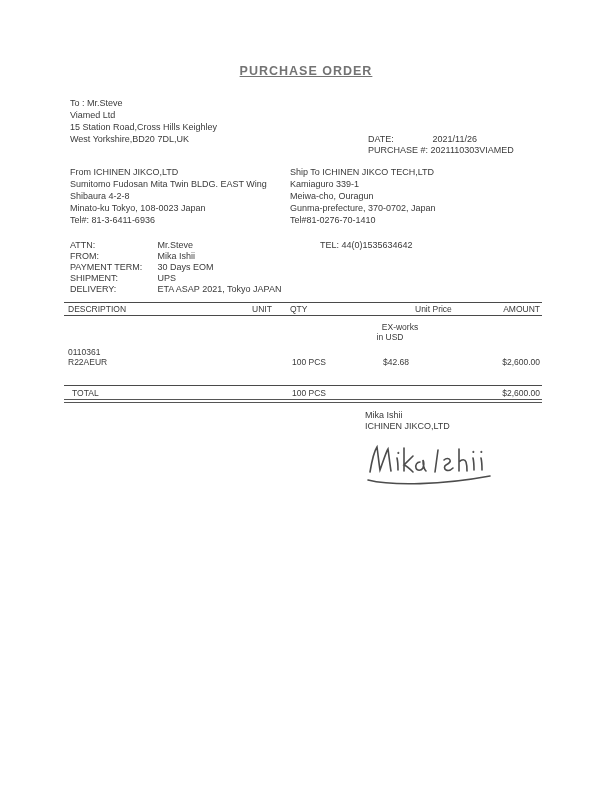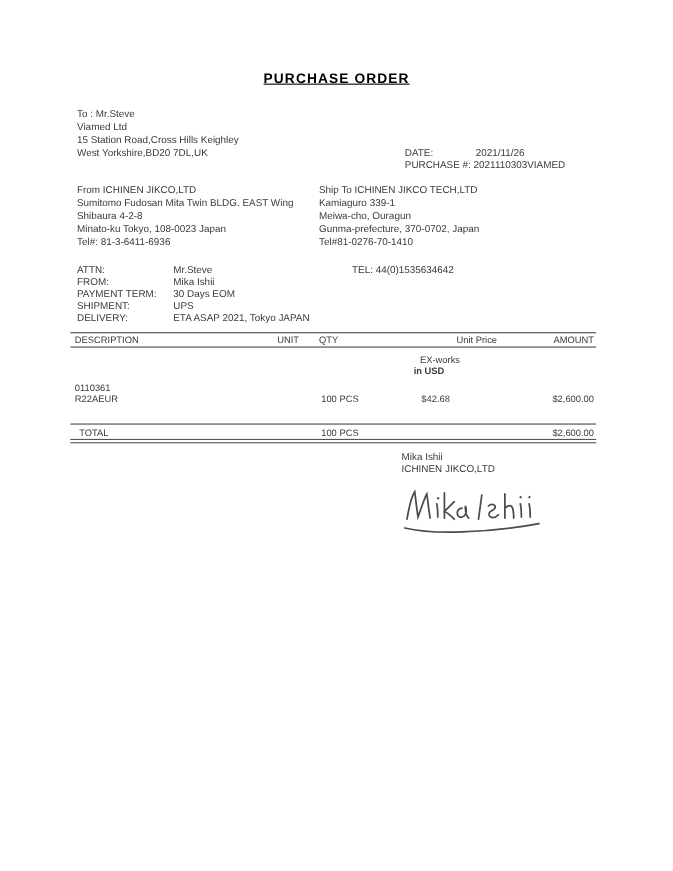--- a/index.html
+++ b/index.html
@@ -10,21 +10,21 @@
     background:#ffffff;
     font-family:"Liberation Sans", sans-serif;
     color:#3a3a3a;
     overflow:hidden;
   }
   .abs{position:absolute;white-space:nowrap;}
   .t9{font-size:9px;line-height:11px;}
   .t8{font-size:8.5px;line-height:10.5px;}
   .title{
     font-size:12.5px;font-weight:bold;letter-spacing:1px;
-    text-decoration:underline;color:#000000;
+    text-decoration:underline;color:#737373;
   }
   .rule{position:absolute;height:0;border-top:1.4px solid #4a4a4a;}
   .rule-thin{position:absolute;height:0;border-top:1px solid #555;}
   .right{text-align:right;}
   .center{text-align:center;}
   .lbl{display:inline-block;}
   .sig-svg path{stroke:#4c4c4c;fill:none;stroke-width:1.6;stroke-linecap:round;}
   .block p{margin:0 0 1px 0;}
 </style>
 </head>
@@ -94,21 +94,21 @@
   <div class="rule" style="left:64px;top:302px;width:478px;"></div>
   <div class="rule" style="left:64px;top:315px;width:478px;"></div>
 
   <div class="abs t8" style="left:68px;top:304px;">DESCRIPTION</div>
   <div class="abs t8" style="left:252px;top:304px;">UNIT</div>
   <div class="abs t8" style="left:290px;top:304px;">QTY</div>
   <div class="abs t8" style="left:373px;top:304px;padding-left:42px;">Unit Price</div>
   <div class="abs t8 right" style="left:460px;top:304px;width:80px;">AMOUNT</div>
 
   <div class="abs t8 center" style="left:365px;top:322px;width:70px;">EX-works</div>
-  <div class="abs t8 center" style="left:355px;top:332px;width:70px;font-weight:bold;">in  USD</div>
+  <div class="abs t8 center" style="left:355px;top:332px;width:70px;">in  USD</div>
 
   <div class="abs t8" style="left:68px;top:347px;">0110361</div>
   <div class="abs t8" style="left:68px;top:357px;">R22AEUR</div>
   <div class="abs t8" style="left:252px;top:357px;"></div>
   <div class="abs t8" style="left:292px;top:357px;">100 PCS</div>
   <div class="abs t8" style="left:383px;top:357px;">$42.68</div>
   <div class="abs t8 right" style="left:460px;top:357px;width:80px;">$2,600.00</div>
 
   <div class="rule" style="left:64px;top:385px;width:478px;"></div>
   <div class="abs t8" style="left:72px;top:388px;">TOTAL</div>

